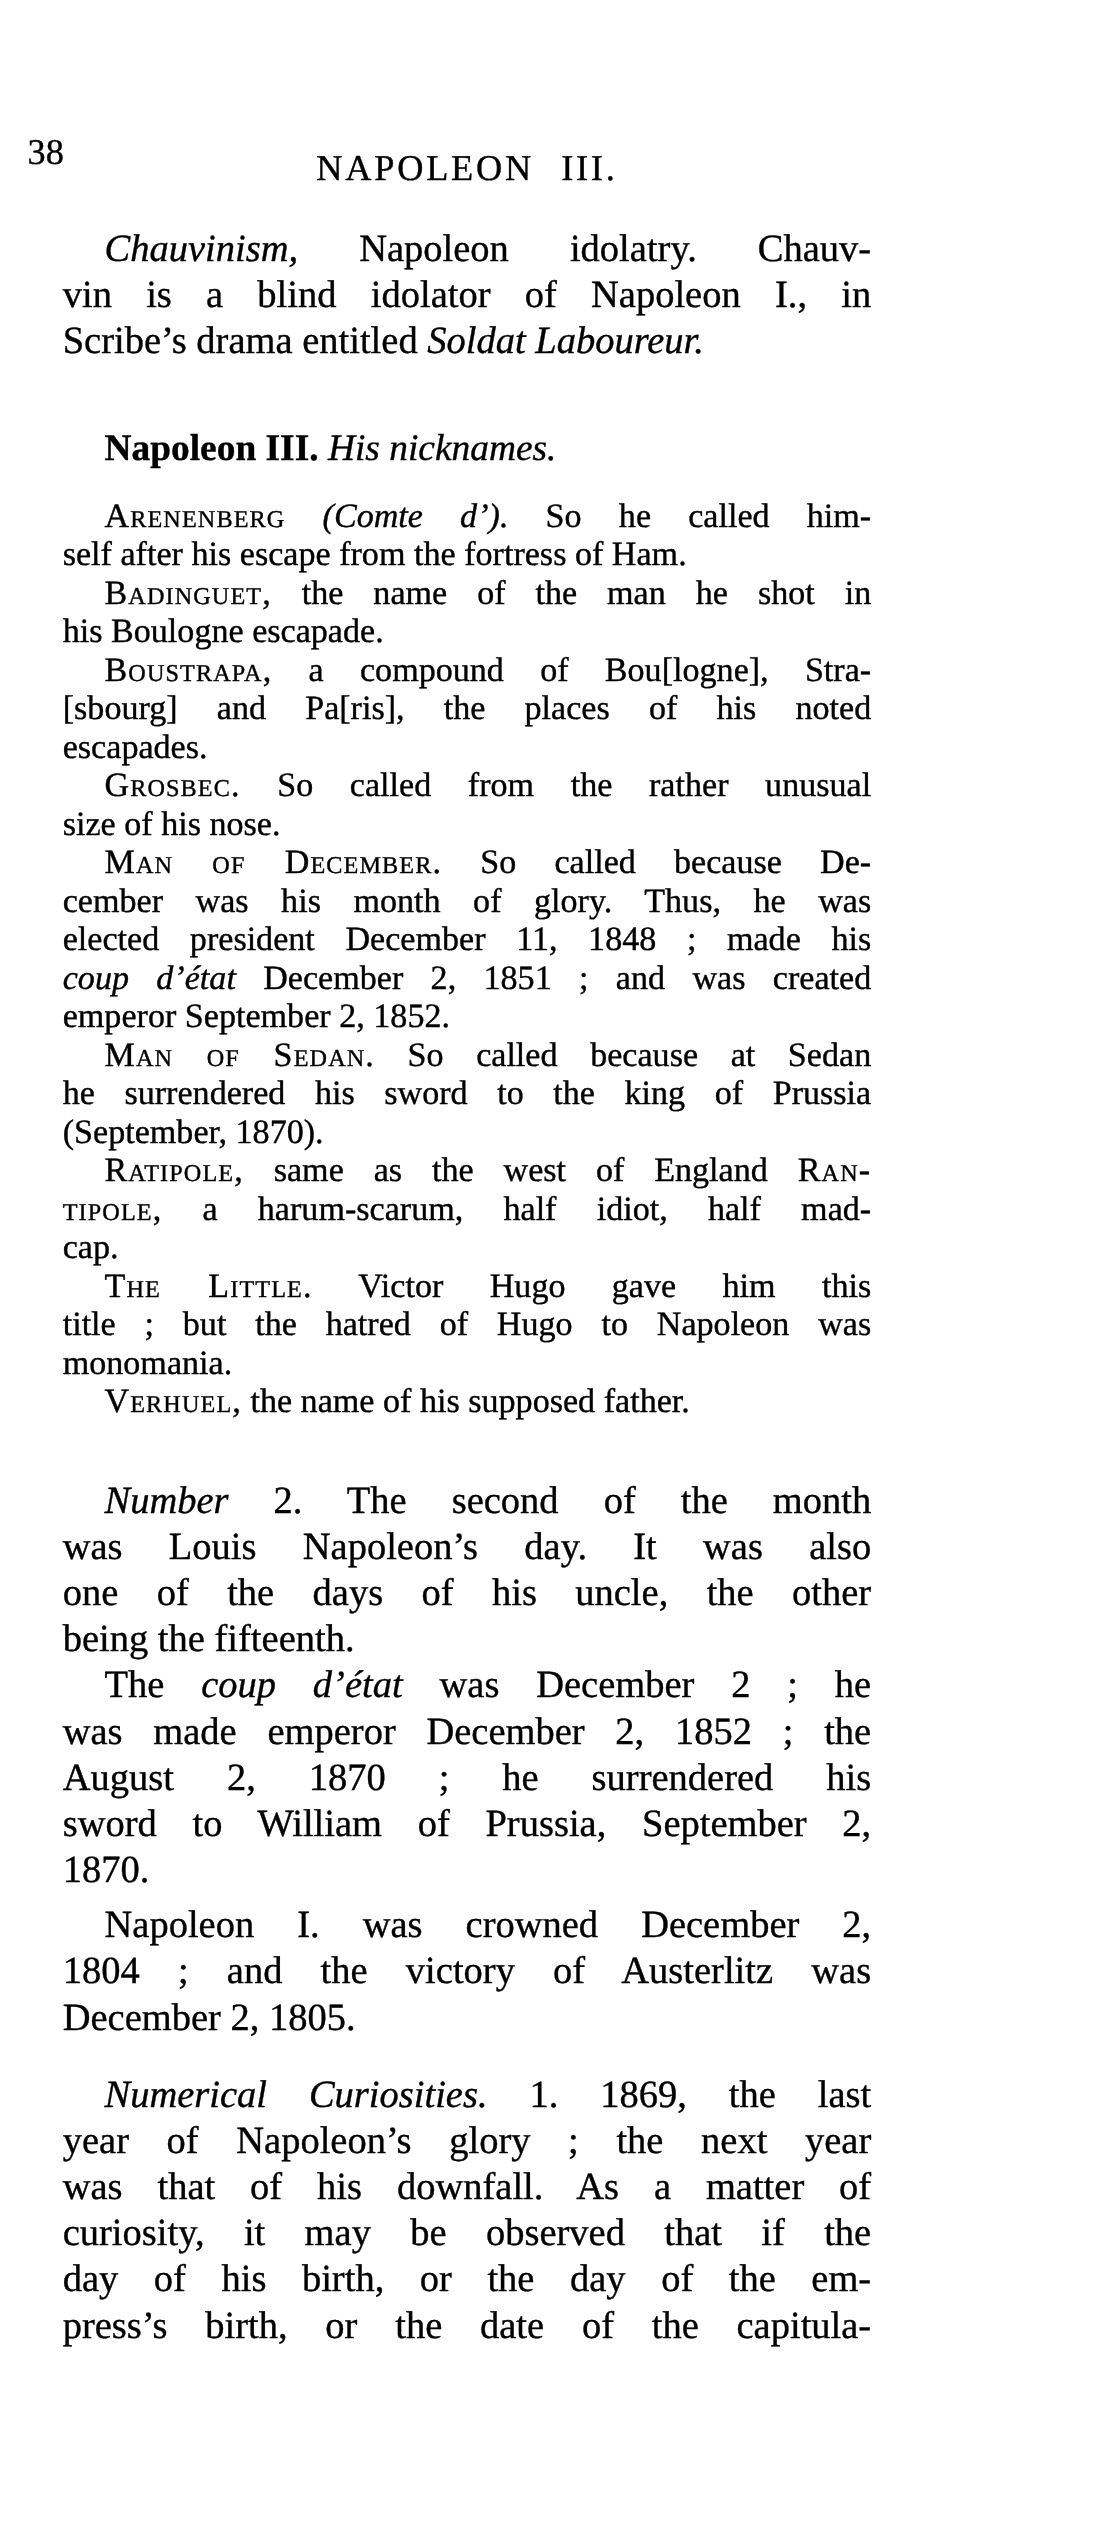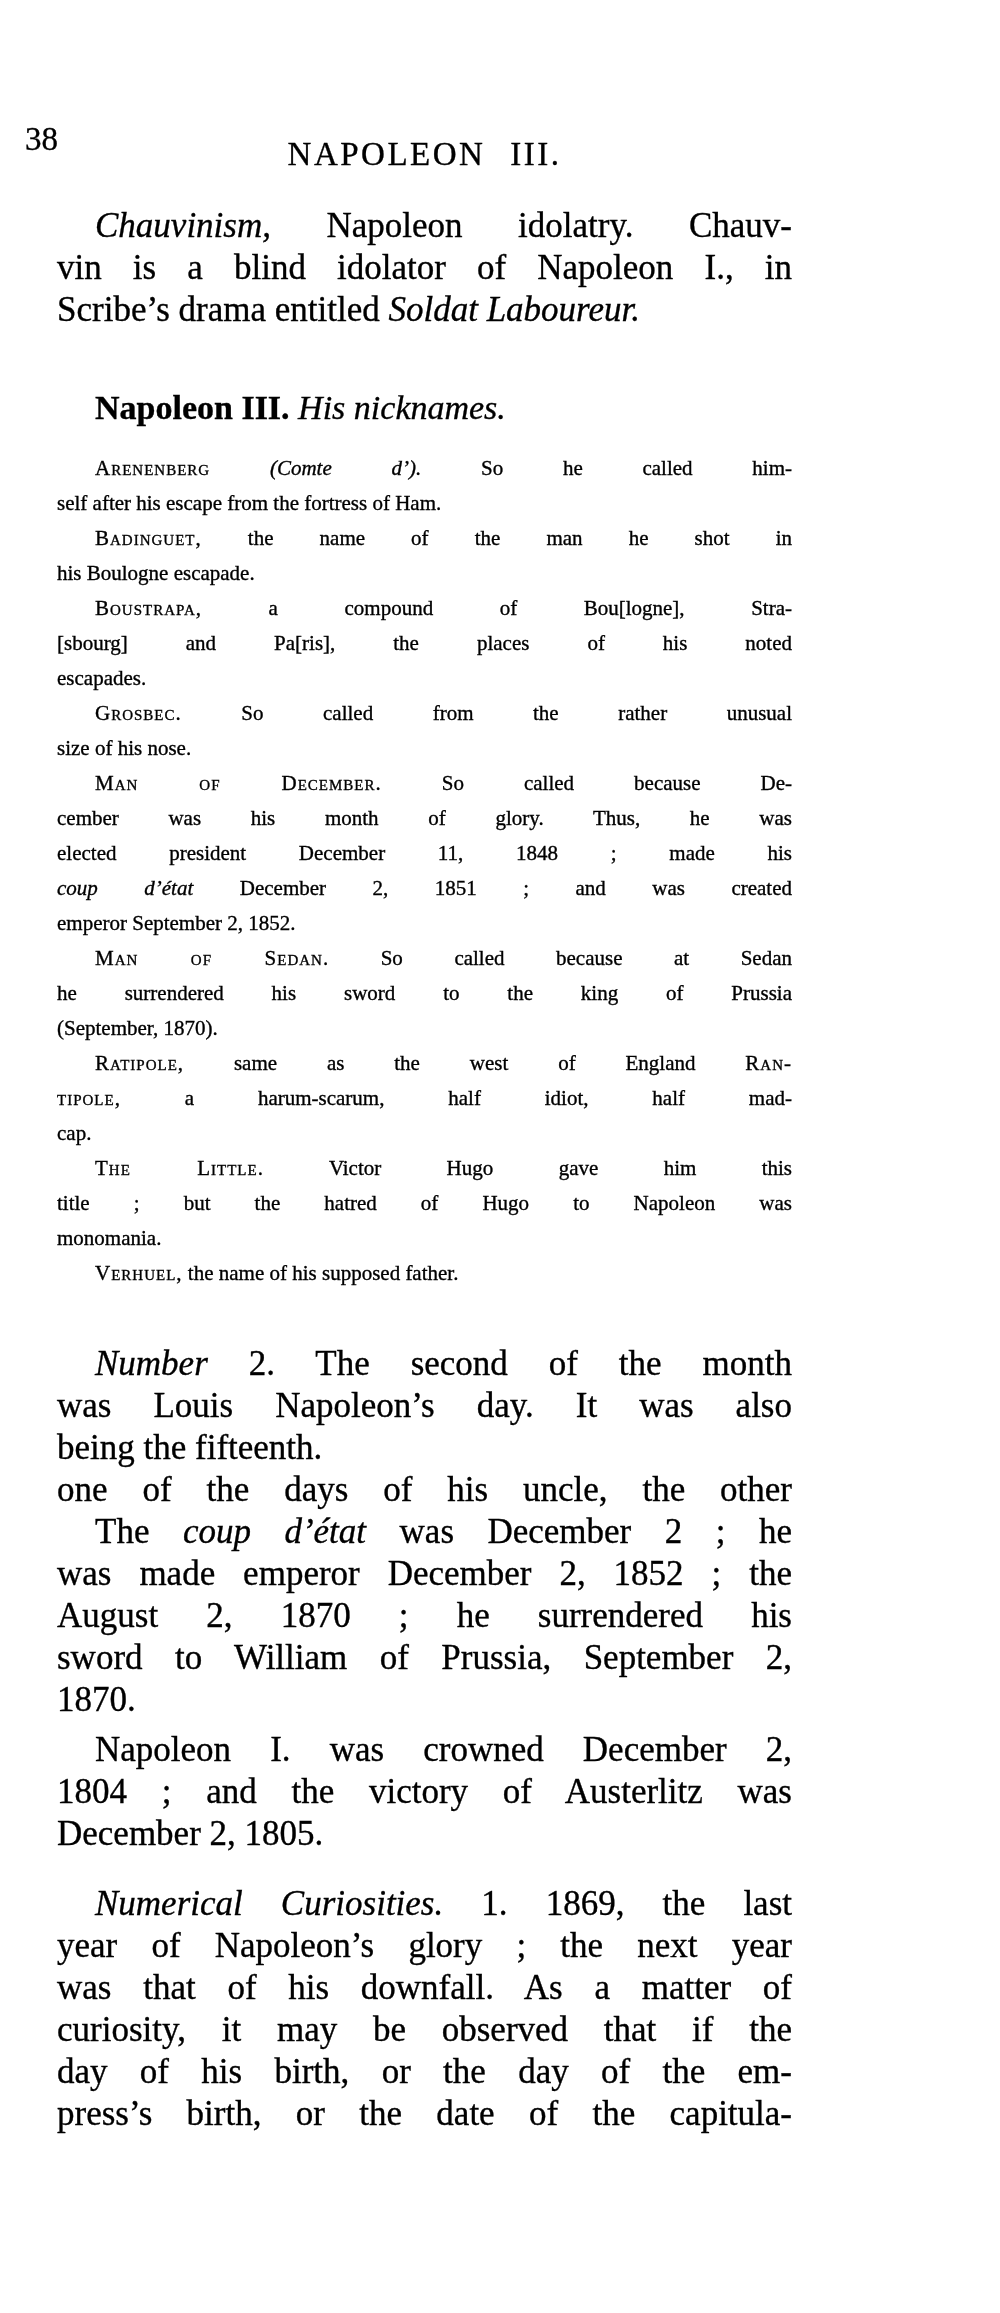--- a/index.html
+++ b/index.html
@@ -42,21 +42,21 @@
     word-spacing: 14px;
   }
   .content {
     position: absolute;
     left: 57px;
     top: 205px;
     width: 735px;
   }
   .para { margin: 0; }
   .para.lg { font-size: 35px; line-height: 42px; }
-  .para.sm { font-size: 21px; line-height: 35px; }
+  .para.sm { font-size: 31px; line-height: 35px; }
   .para.heading {
     font-size: 34px;
     line-height: 42px;
     margin-top: 56px;
     margin-bottom: 22px;
   }
   .para.new-section { margin-top: 52px; }
   .para[data-name="napoleon-i-paragraph"] { margin-top: 8px; }
   .para[data-name="numerical-curiosities-paragraph"] { margin-top: 28px; }
   .line {
@@ -125,22 +125,22 @@
         <div class="line first" data-name="text-line"><span class="sc" data-name="text-segment">The Little.</span><span data-name="text-segment">  Victor Hugo gave him this</span></div>
         <div class="line" data-name="text-line"><span data-name="text-segment">title ; but the hatred of Hugo to Napoleon was</span></div>
         <div class="line last" data-name="text-line"><span data-name="text-segment">monomania.</span></div>
       </div>
       <div class="para sm" data-name="entry-verhuel">
         <div class="line first last" data-name="text-line"><span class="sc" data-name="text-segment">Verhuel,</span><span data-name="text-segment"> the name of his supposed father.</span></div>
       </div>
       <div class="para lg new-section" data-name="number-2-paragraph">
         <div class="line first" data-name="text-line"><span class="i" data-name="text-segment">Number</span><span data-name="text-segment"> 2.  The second of the month</span></div>
         <div class="line" data-name="text-line"><span data-name="text-segment">was Louis Napoleon’s day.  It was also</span></div>
+        <div class="line" data-name="text-line"><span data-name="text-segment">one of the days of his uncle, the other</span></div>
         <div class="line last" data-name="text-line"><span data-name="text-segment">being the fifteenth.</span></div>
-        <div class="line" data-name="text-line"><span data-name="text-segment">one of the days of his uncle, the other</span></div>
       </div>
       <div class="para lg" data-name="coup-detat-paragraph">
         <div class="line first" data-name="text-line"><span data-name="text-segment">The </span><span class="i" data-name="text-segment">coup d’état</span><span data-name="text-segment"> was December 2 ; he</span></div>
         <div class="line" data-name="text-line"><span data-name="text-segment">was made emperor December 2, 1852 ; the</span></div>
         <div class="line" data-name="text-line"><span data-name="text-segment">August 2, 1870 ; he surrendered his</span></div>
         <div class="line" data-name="text-line"><span data-name="text-segment">sword to William of Prussia, September 2,</span></div>
         <div class="line last" data-name="text-line"><span data-name="text-segment">1870.</span></div>
       </div>
       <div class="para lg" data-name="napoleon-i-paragraph">
         <div class="line first" data-name="text-line"><span data-name="text-segment">Napoleon I. was crowned December 2,</span></div>

